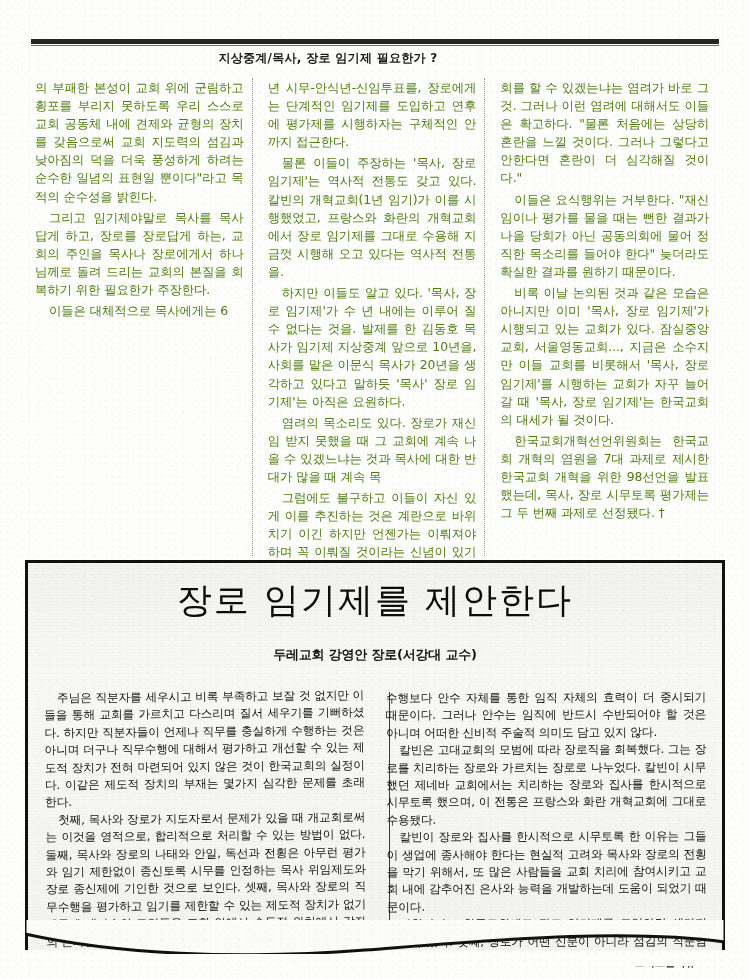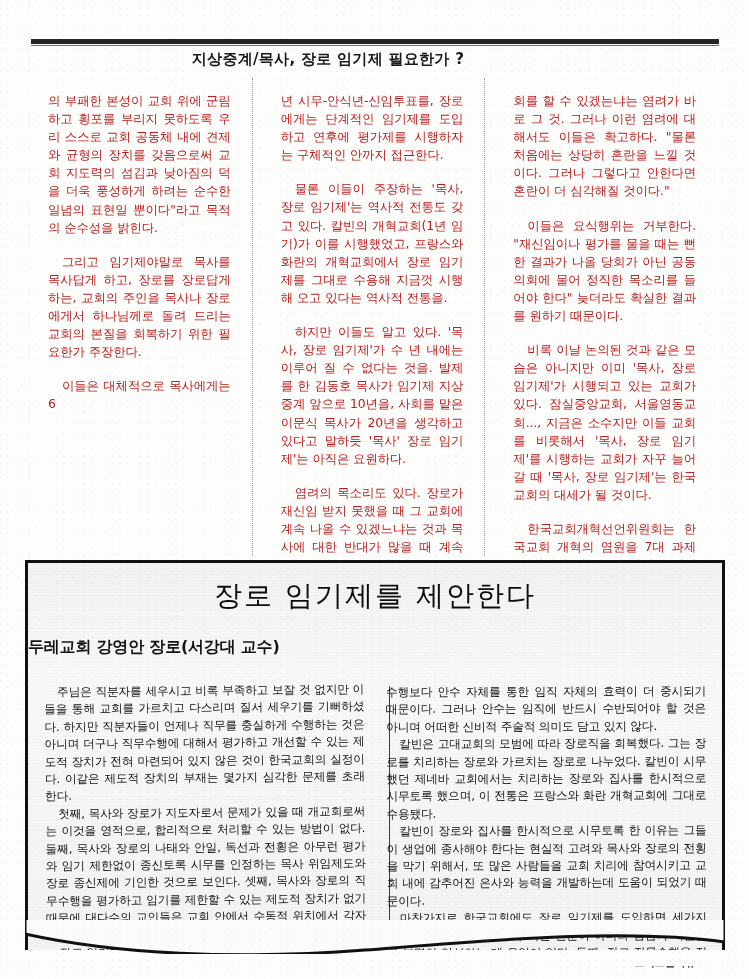--- a/index.html
+++ b/index.html
@@ -50,21 +50,21 @@
     width: 688px;
     height: 1px;
     background: #6d6d6d;
   }
   .header-title {
     position: absolute;
     left: 0;
     top: 50px;
     width: 656px;
     text-align: center;
-    font-size: 15px;
+    font-size: 12px;
     font-weight: bold;
     letter-spacing: 0.3px;
     color: #1a1a1a;
   }
 
   
   .news-cols {
     position: absolute;
     left: 32px;
     top: 76px;
@@ -82,24 +82,24 @@
     padding-left: 12px;
   }
   .col-divider {
     position: absolute;
     top: 2px;
     bottom: 2px;
     width: 0;
     border-left: 1px dotted #9a9a9a;
   }
   .news-col p {
-    margin: 16px;
+    margin: 3px;
     font-size: 12.4px;
     line-height: 18.1px;
-    color: #b91c1c;
+    color: #4d7c0f;
     text-align: justify;
     text-justify: inter-character;
     letter-spacing: -0.1px;
     word-break: break-all;
     text-indent: 0;
   }
   .news-col p.indent {
     text-indent: 14px;
   }
 
@@ -122,29 +122,30 @@
     background:
       repeating-linear-gradient(0deg, rgba(0,0,0,0.012) 0 1px, transparent 1px 3px),
       linear-gradient(180deg, rgba(0,0,0,0.035), rgba(0,0,0,0.012) 30%, rgba(0,0,0,0.03));
     pointer-events: none;
   }
   .feature-title {
     position: relative;
     margin-top: 14px;
     text-align: center;
     font-family: "DejaVu Serif", "Liberation Serif", serif;
-    font-size: 28px;
+    font-size: 35px;
     font-weight: normal;
     letter-spacing: 2px;
     color: #0d0d0d;
   }
   .feature-byline {
     position: relative;
     margin-top: 22px;
-    font-size: 16px;
+    text-align: center;
+    font-size: 13px;
     font-weight: bold;
     color: #141414;
     letter-spacing: -0.2px;
   }
   .feature-body {
     position: relative;
     margin: 26px 16px 0 16px;
     display: flex;
   }
   .fcol {

